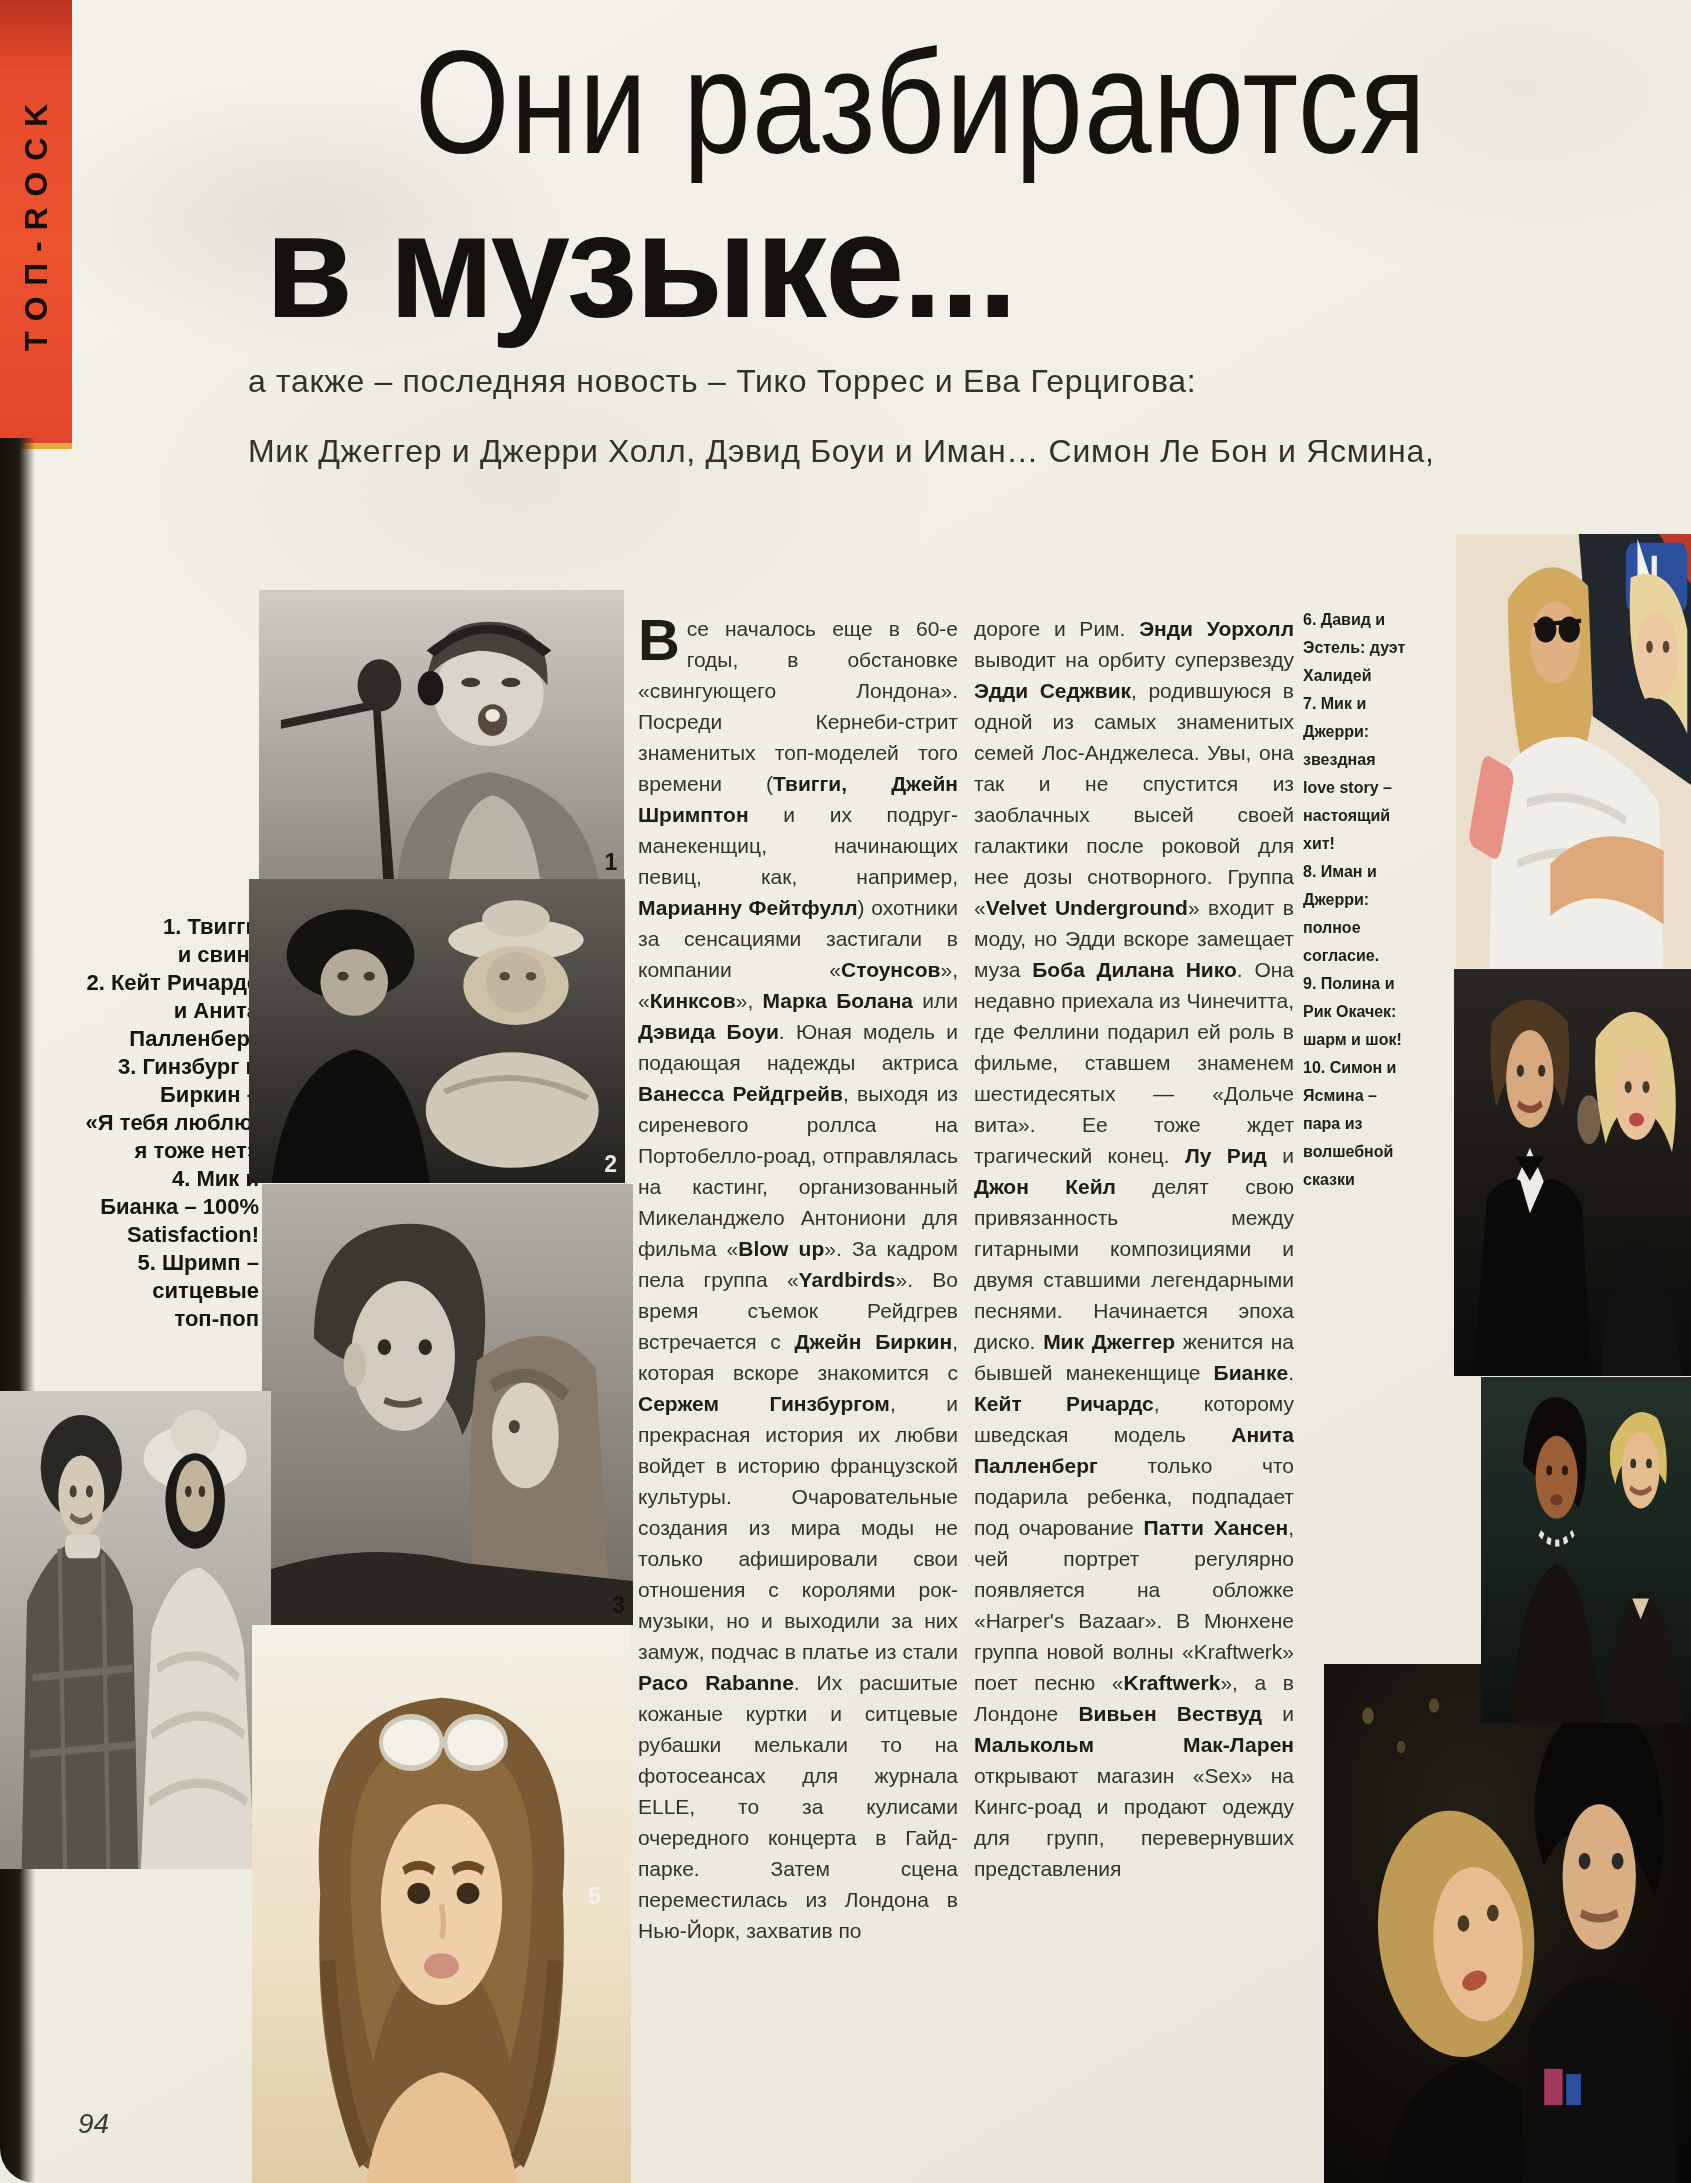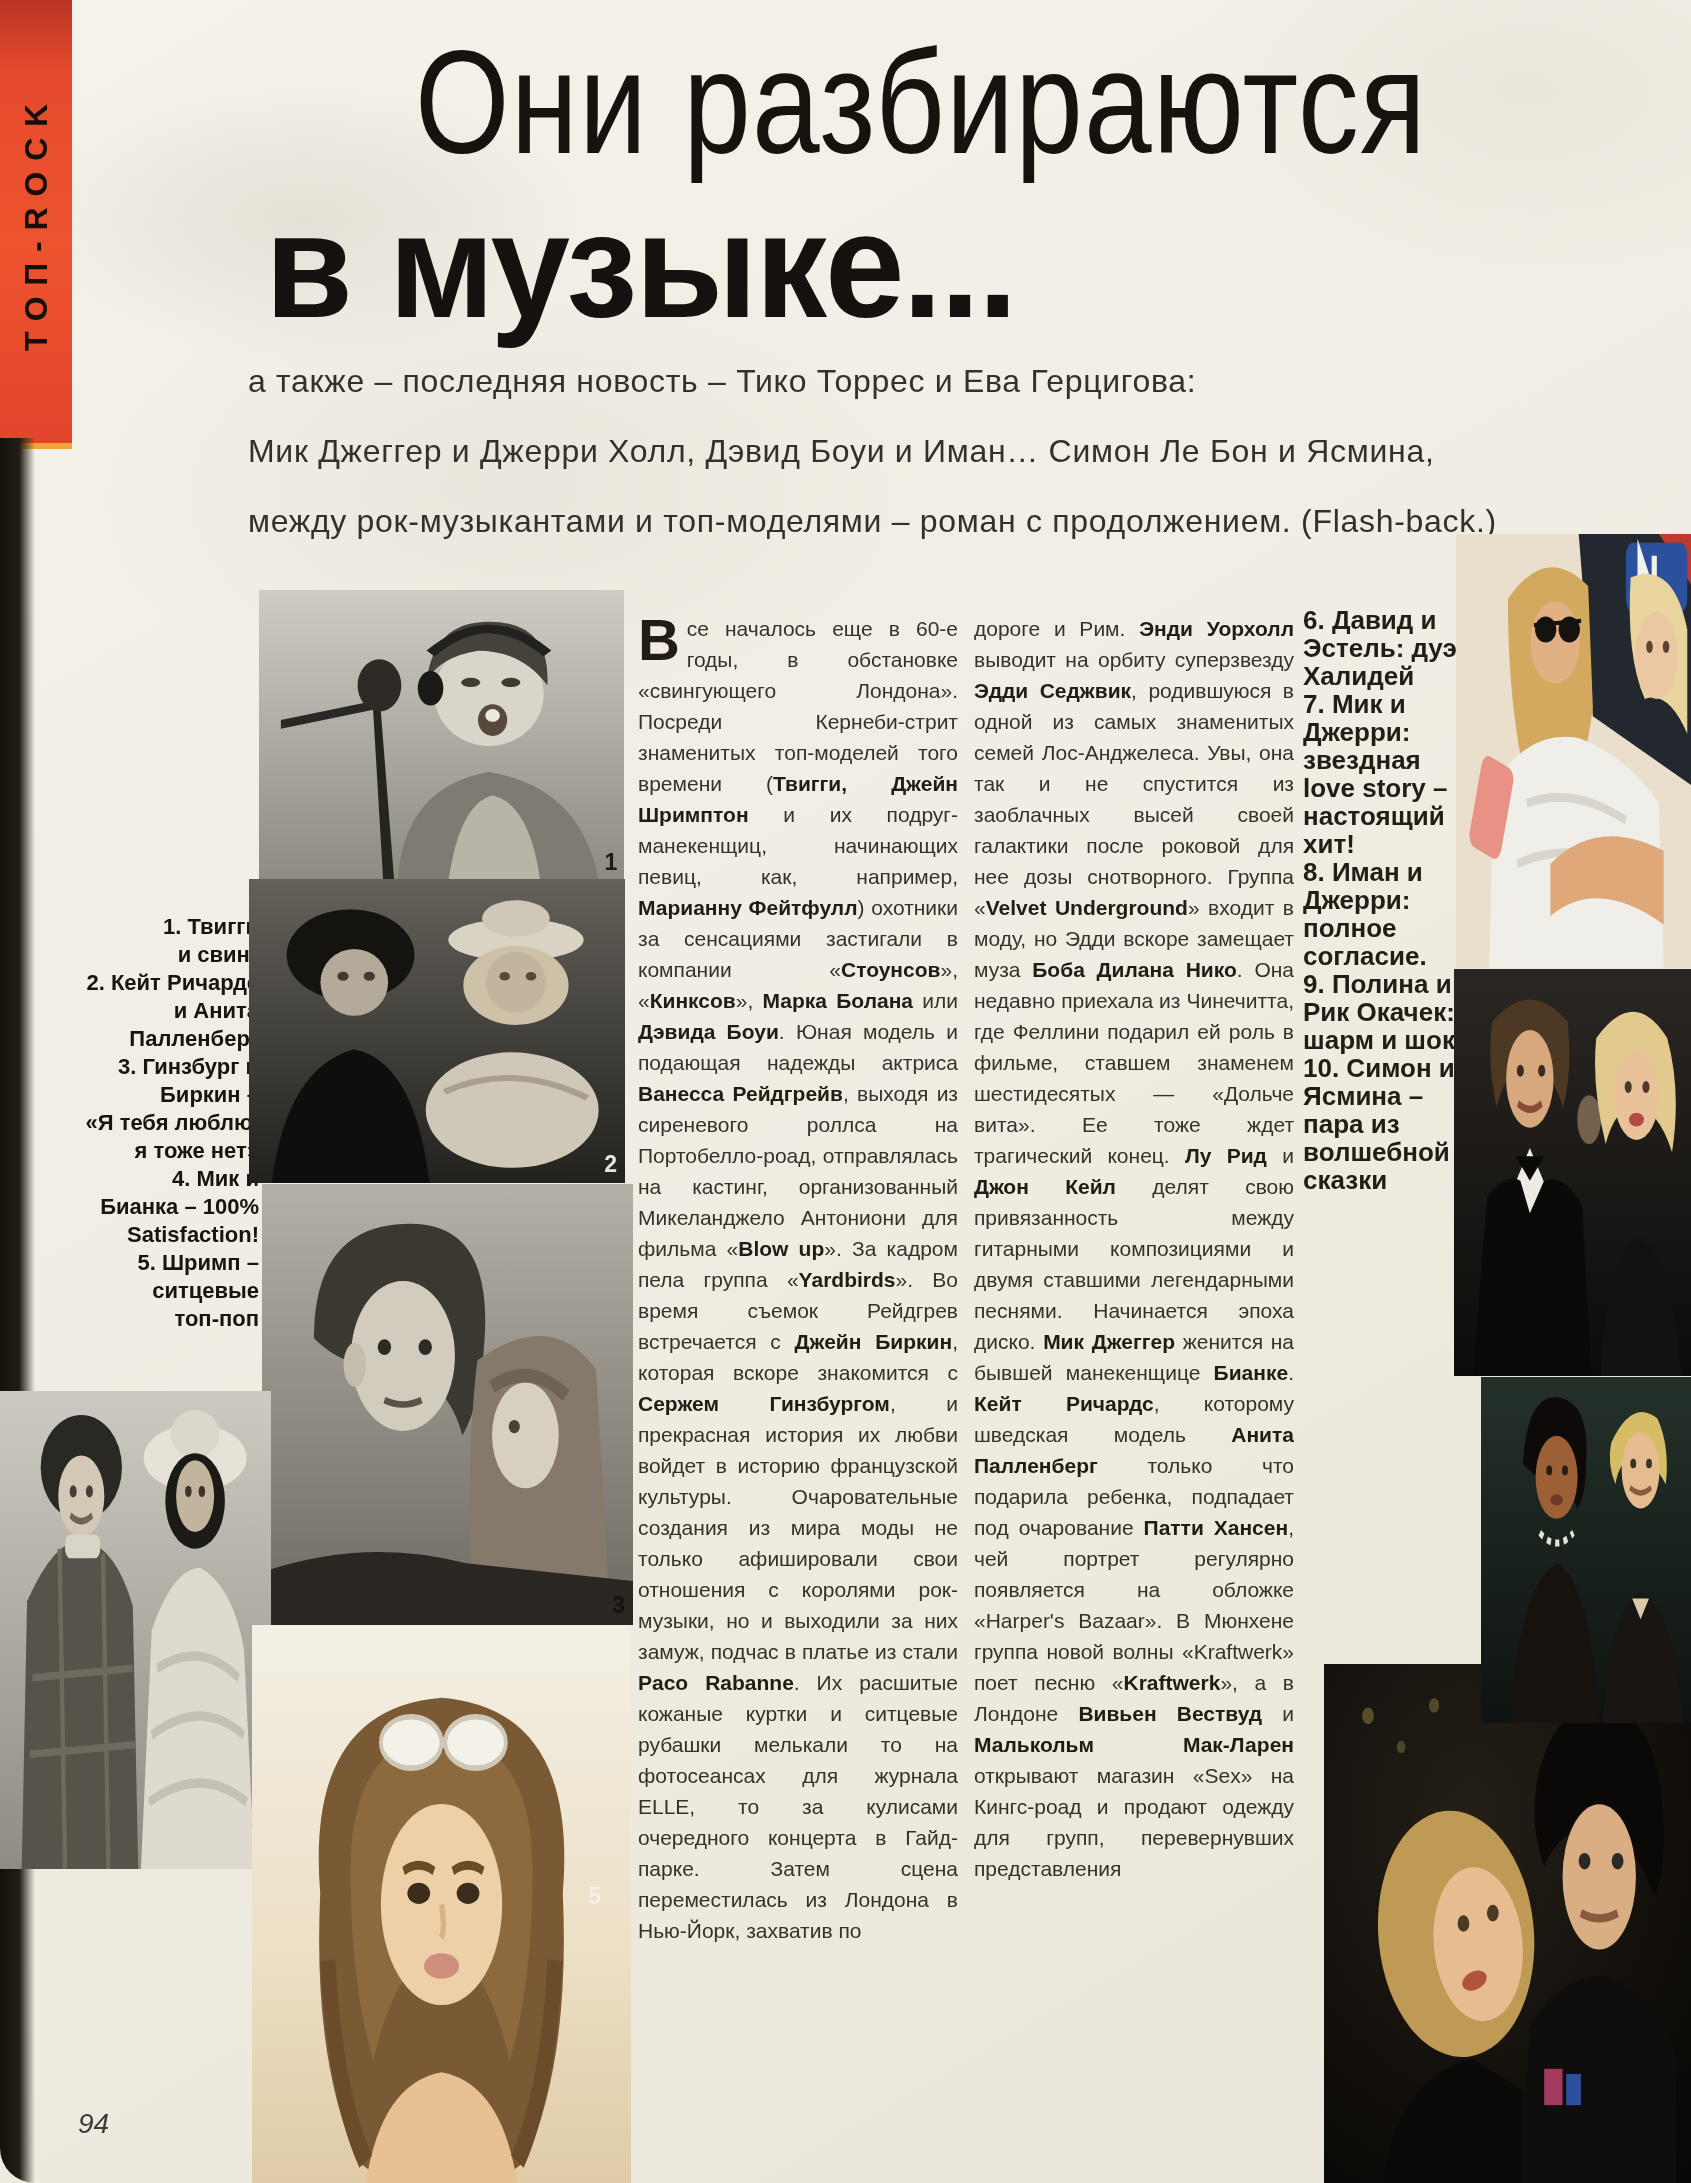--- a/index.html
+++ b/index.html
@@ -29,21 +29,21 @@
         transform:scaleY(1.04);transform-origin:left top;}
   .subtitle{position:absolute;left:248px;top:346px;width:1387px;}
   .subtitle div{font-size:32px;font-weight:400;color:#34312c;letter-spacing:0.7px;
         line-height:70px;white-space:nowrap;}
   
   .cap{font-weight:700;color:#18140f;}
   .cap div{white-space:nowrap;}
   .cap-left{position:absolute;left:38px;top:913px;width:221px;text-align:right;
         font-size:22px;line-height:28px;}
   .cap-right{position:absolute;left:1303px;top:606px;width:162px;text-align:left;
-        font-size:26px;line-height:28px;color:#231d16;}
+        font-size:16px;line-height:28px;color:#231d16;}
   
   .col{position:absolute;width:320px;font-size:21px;line-height:31px;color:#37312a;
         text-align:justify;overflow:hidden;}
   .col1{left:638px;top:592px;height:1527px;}
   .col2{left:974px;top:592px;height:1447px;}
   .rb{font-weight:700;color:#221c15;}
   .dropcap{float:left;font-size:58px;line-height:43px;font-weight:700;color:#221c15;
         padding:5.4px 6.8px 0 0;}
   
   .ph{position:absolute;overflow:hidden;box-shadow:0 0 0 0.7px rgba(40,36,30,.25) inset;}
@@ -60,21 +60,20 @@
   <div class="side-tab">
     <span>ТОП-ROCK</span>
   </div>
   <div class="left-edge"></div>
 
   <div class="title-thin">Они разбираются</div>
   <div class="title-bold">в музыке...</div>
   <div class="subtitle">
       <div>а также – последняя новость – Тико Торрес и Ева Герцигова:</div>
       <div>Мик Джеггер и Джерри Холл, Дэвид Боуи и Иман… Симон Ле Бон и Ясмина,</div>
-      <div>между рок-музыкантами и топ-моделями – роман с продолжением. (Flash-back.)</div>
     </div>
 
   <div class="cap cap-left">
       <div>1. Твигги</div>
       <div>и свинг</div>
       <div>2. Кейт Ричардс</div>
       <div>и Анита</div>
       <div>Палленберг</div>
       <div>3. Гинзбург и</div>
       <div>Биркин –</div>

